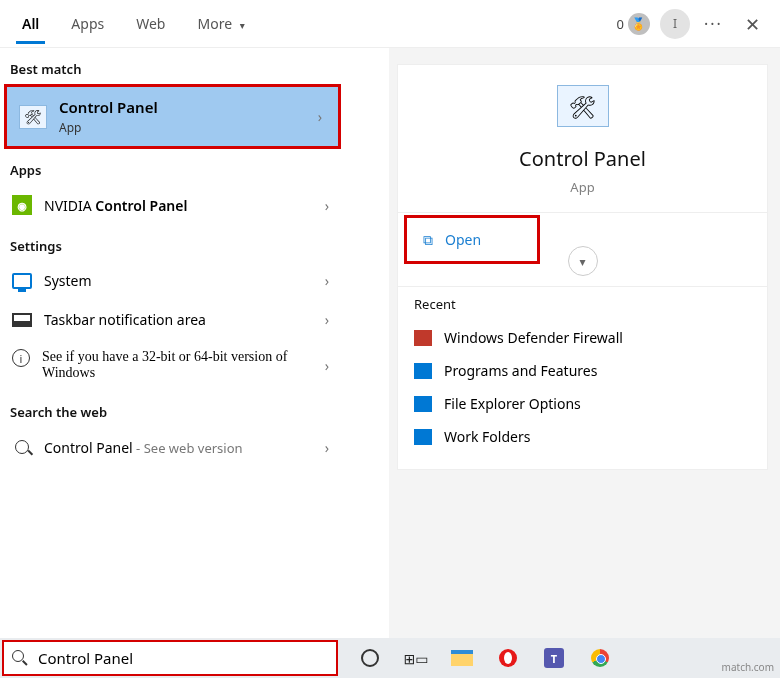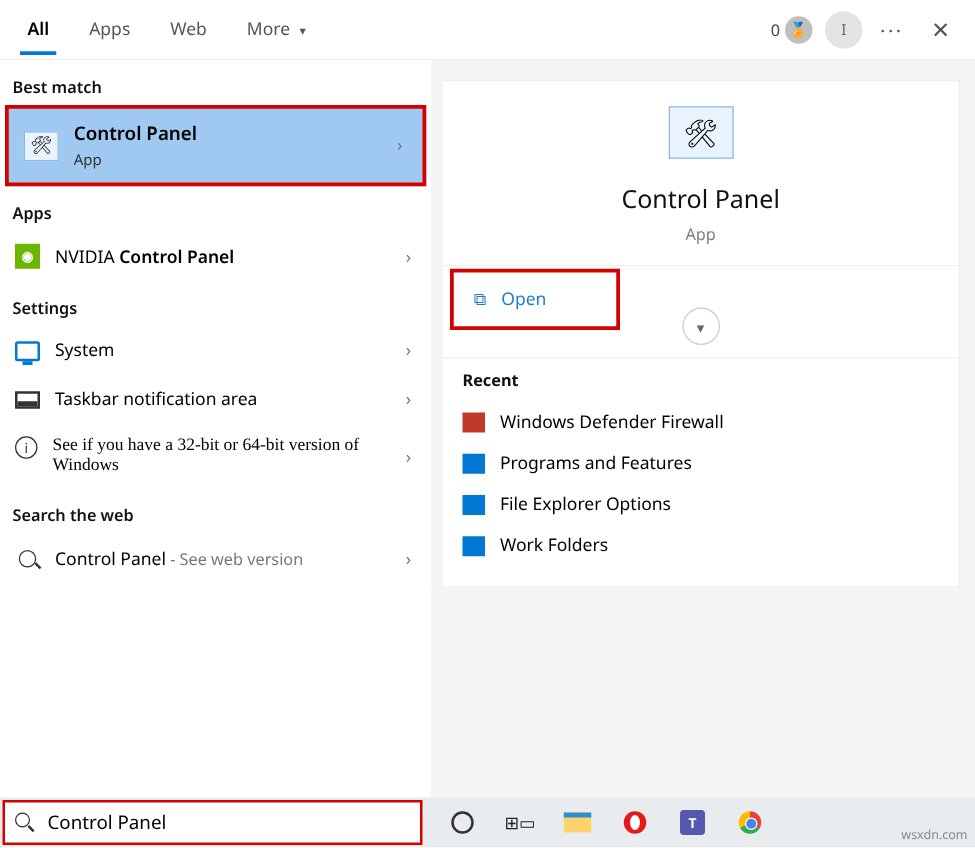--- a/index.html
+++ b/index.html
@@ -14,21 +14,21 @@
   .tab .chev { margin-left: 4px; font-size: 10px; color: #555; }
   .header-spacer { flex: 1; }
   .header-right { display: flex; align-items: center; gap: 10px; padding-right: 4px; }
   .badge0 { display: flex; align-items: center; gap: 4px; font-size: 13px; color: #444; }
   .medal { width: 22px; height: 22px; background: #bfbfbf; border-radius: 50%; display:flex; align-items:center; justify-content:center; color:#fff; font-size:12px; }
   .avatar { width: 30px; height: 30px; background: #e3e3e3; border-radius: 50%; display:flex; align-items:center; justify-content:center; color:#666; font-size:12px; }
   .dots { font-size: 16px; color: #555; letter-spacing: 2px; padding: 0 4px; }
   .close { font-size: 18px; color: #555; padding: 4px 8px; }
 
   
-  .cols { display: flex; height: calc(100% - 48px - 40px); }
+  .cols { display: flex; height: calc(100% - 48px - 40px); gap: 44px; }
   .left { width: 345px; background: #fff; overflow: hidden; }
   .right { flex: 1; background: #f4f4f4; display: flex; flex-direction: column; }
 
   
   .section-label { font-size: 13px; font-weight: 600; color: #111; padding: 12px 10px 6px 10px; }
   .best-match {
     display: flex; align-items: center; justify-content: space-between;
     padding: 10px 12px; margin: 0 4px;
     background: #9fc9f0;
     border: 3px solid #d40000;
@@ -74,21 +74,21 @@
   .detail-title { font-size: 20px; font-weight: 400; color:#111; }
   .detail-sub { font-size: 13px; color: #808080; margin-top: 6px; }
 
   .detail-actions { background:#fff; margin: 0 12px 0 8px; border:1px solid #eee; border-top:none; }
   .open-row { display:flex; align-items:center; gap:12px; padding: 12px 16px; border:3px solid #d40000; width:98px; margin:2px 0 2px 6px; box-sizing:content-box; }
   .open-row .icon-open { color:#1b7fd1; font-size:14px; }
   .open-row .lbl { color:#1b7fd1; font-size:14px; }
   .expand-chev { width:30px; height:30px; border:1px solid #ccc; border-radius:50%; display:flex; align-items:center; justify-content:center; margin: -20px auto 10px auto; background:#fff; font-size:12px; color:#666; }
 
   .recent-block { background:#fff; margin:0 12px 0 8px; border:1px solid #eee; border-top:none; padding: 8px 16px 16px 16px; }
-  .recent-label { font-size:13px; font-weight:700; color:#111; margin-bottom:8px; }
+  .recent-label { font-size:13px; font-weight:400; color:#111; margin-bottom:8px; }
   .recent-item { display:flex; align-items:center; gap:12px; padding:7px 0; font-size:14px; color:#000; }
   .recent-icon { width:18px; height:16px; background:#0078d4; display:inline-block; }
 
   .right-bg { flex:1; background:#f4f4f4; }
 
   
   .bottom { position:absolute; left:0; right:0; bottom:0; height:40px; display:flex; align-items:center; background:#e9ecef; }
   .search-box { width:336px; height:36px; margin:2px; border:2px solid #d40000; background:#fff; display:flex; align-items:center; padding:0 8px; gap:8px; }
   .search-icn { width:16px; height:16px; position:relative; }
   .search-icn::before { content:""; position:absolute; width:10px; height:10px; border:1.5px solid #333; border-radius:50%; }
@@ -255,13 +255,13 @@
       </div>
     <div class="tb-icon">
         <div class="teams">T</div>
       </div>
     <div class="tb-icon">
         <div class="chrome"></div>
       </div>
   </div>
 </div>
 
-<div class="watermark">wsxdn.com</div>
+<div class="watermark">match.com</div>
 
 </body></html>

